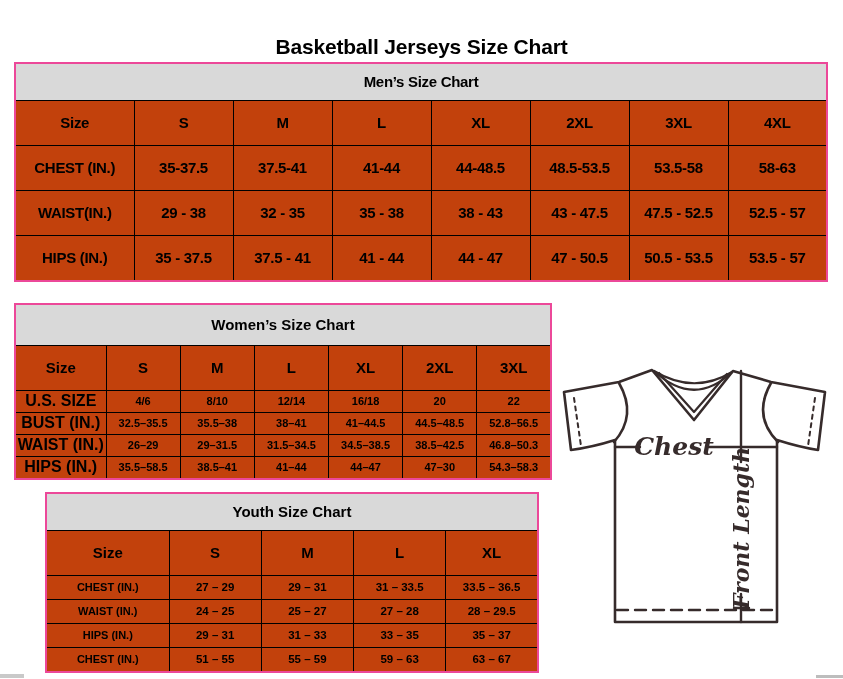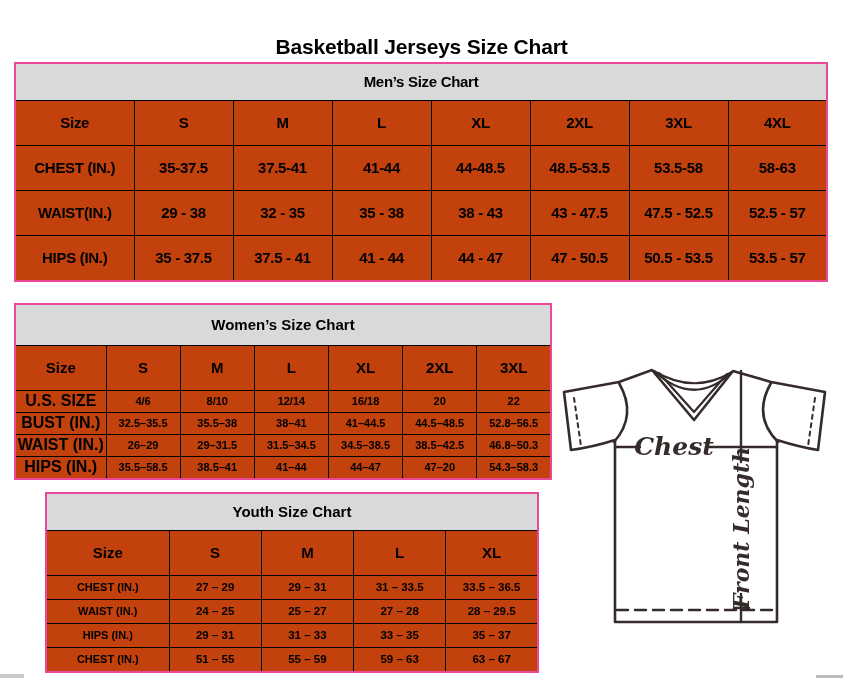--- a/index.html
+++ b/index.html
@@ -165,21 +165,21 @@
           <td>34.5–38.5</td>
           <td>38.5–42.5</td>
           <td>46.8–50.3</td>
         </tr>
         <tr class="data-row">
           <td class="row-label">HIPS (IN.)</td>
           <td>35.5–58.5</td>
           <td>38.5–41</td>
           <td>41–44</td>
           <td>44–47</td>
-          <td>47–20</td>
+          <td>47–30</td>
           <td>54.3–58.3</td>
         </tr>
       </tbody>
     </table>
   </div>
 <div class="chart chart-youth">
     <table class="size-table">
       <colgroup>
         <col style="width: 123px;">
         <col>

